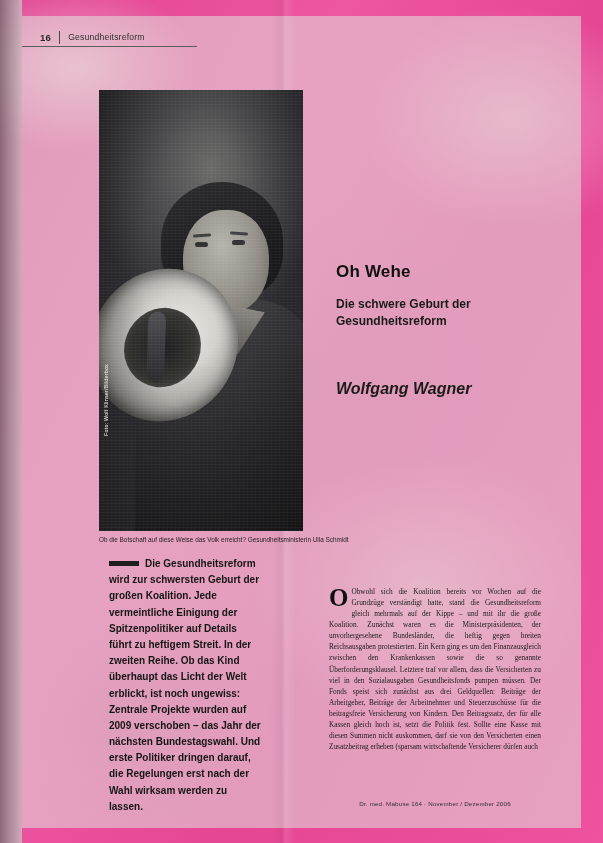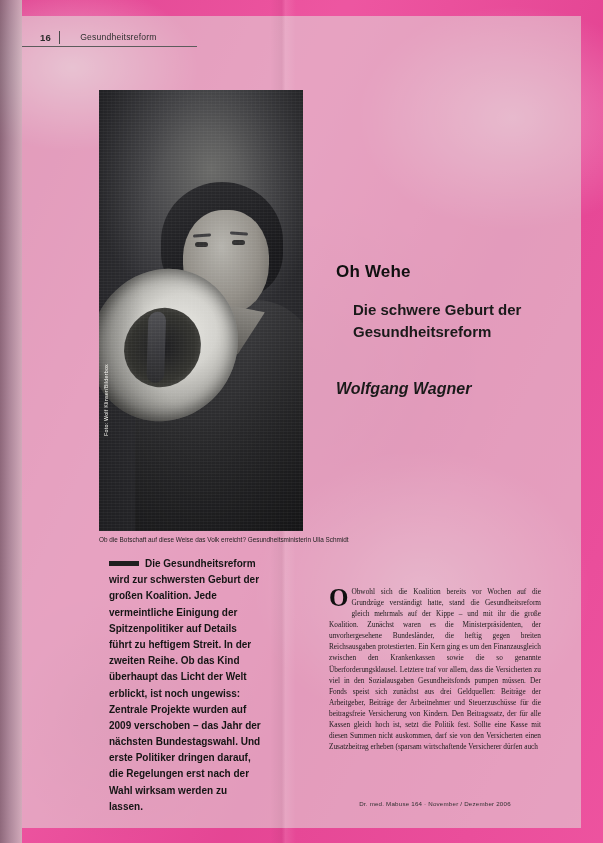--- a/index.html
+++ b/index.html
@@ -59,21 +59,20 @@
   .runhead .vrule {
     width: 1px;
     height: 13px;
     background: #4a4a4a;
   }
   .runhead .section {
     font-family: "Liberation Sans", sans-serif;
     font-size: 8.6px;
     color: #2f2f2f;
     letter-spacing: 0.2px;
-    margin-left: 12px;
   }
   .head-rule {
     position: absolute;
     left: 22px;
     top: 46px;
     width: 175px;
     height: 1px;
     background: #5c5c5c;
   }
   
@@ -238,25 +237,25 @@
   .title {
     font-family: "Liberation Sans", sans-serif;
     font-size: 17px;
     font-weight: bold;
     color: #101010;
     letter-spacing: 0.2px;
     margin: 0 0 14px 0;
   }
   .subtitle {
     font-family: "Liberation Sans", sans-serif;
-    font-size: 15px;
+    font-size: 12px;
     font-weight: bold;
     color: #1a1a1a;
     line-height: 1.45;
-    margin: 17px;
+    margin: 0;
   }
   .byline {
     position: absolute;
     left: 336px;
     top: 380px;
     font-family: "Liberation Sans", sans-serif;
     font-style: italic;
     font-size: 16px;
     font-weight: bold;
     color: #1a1a1a;

